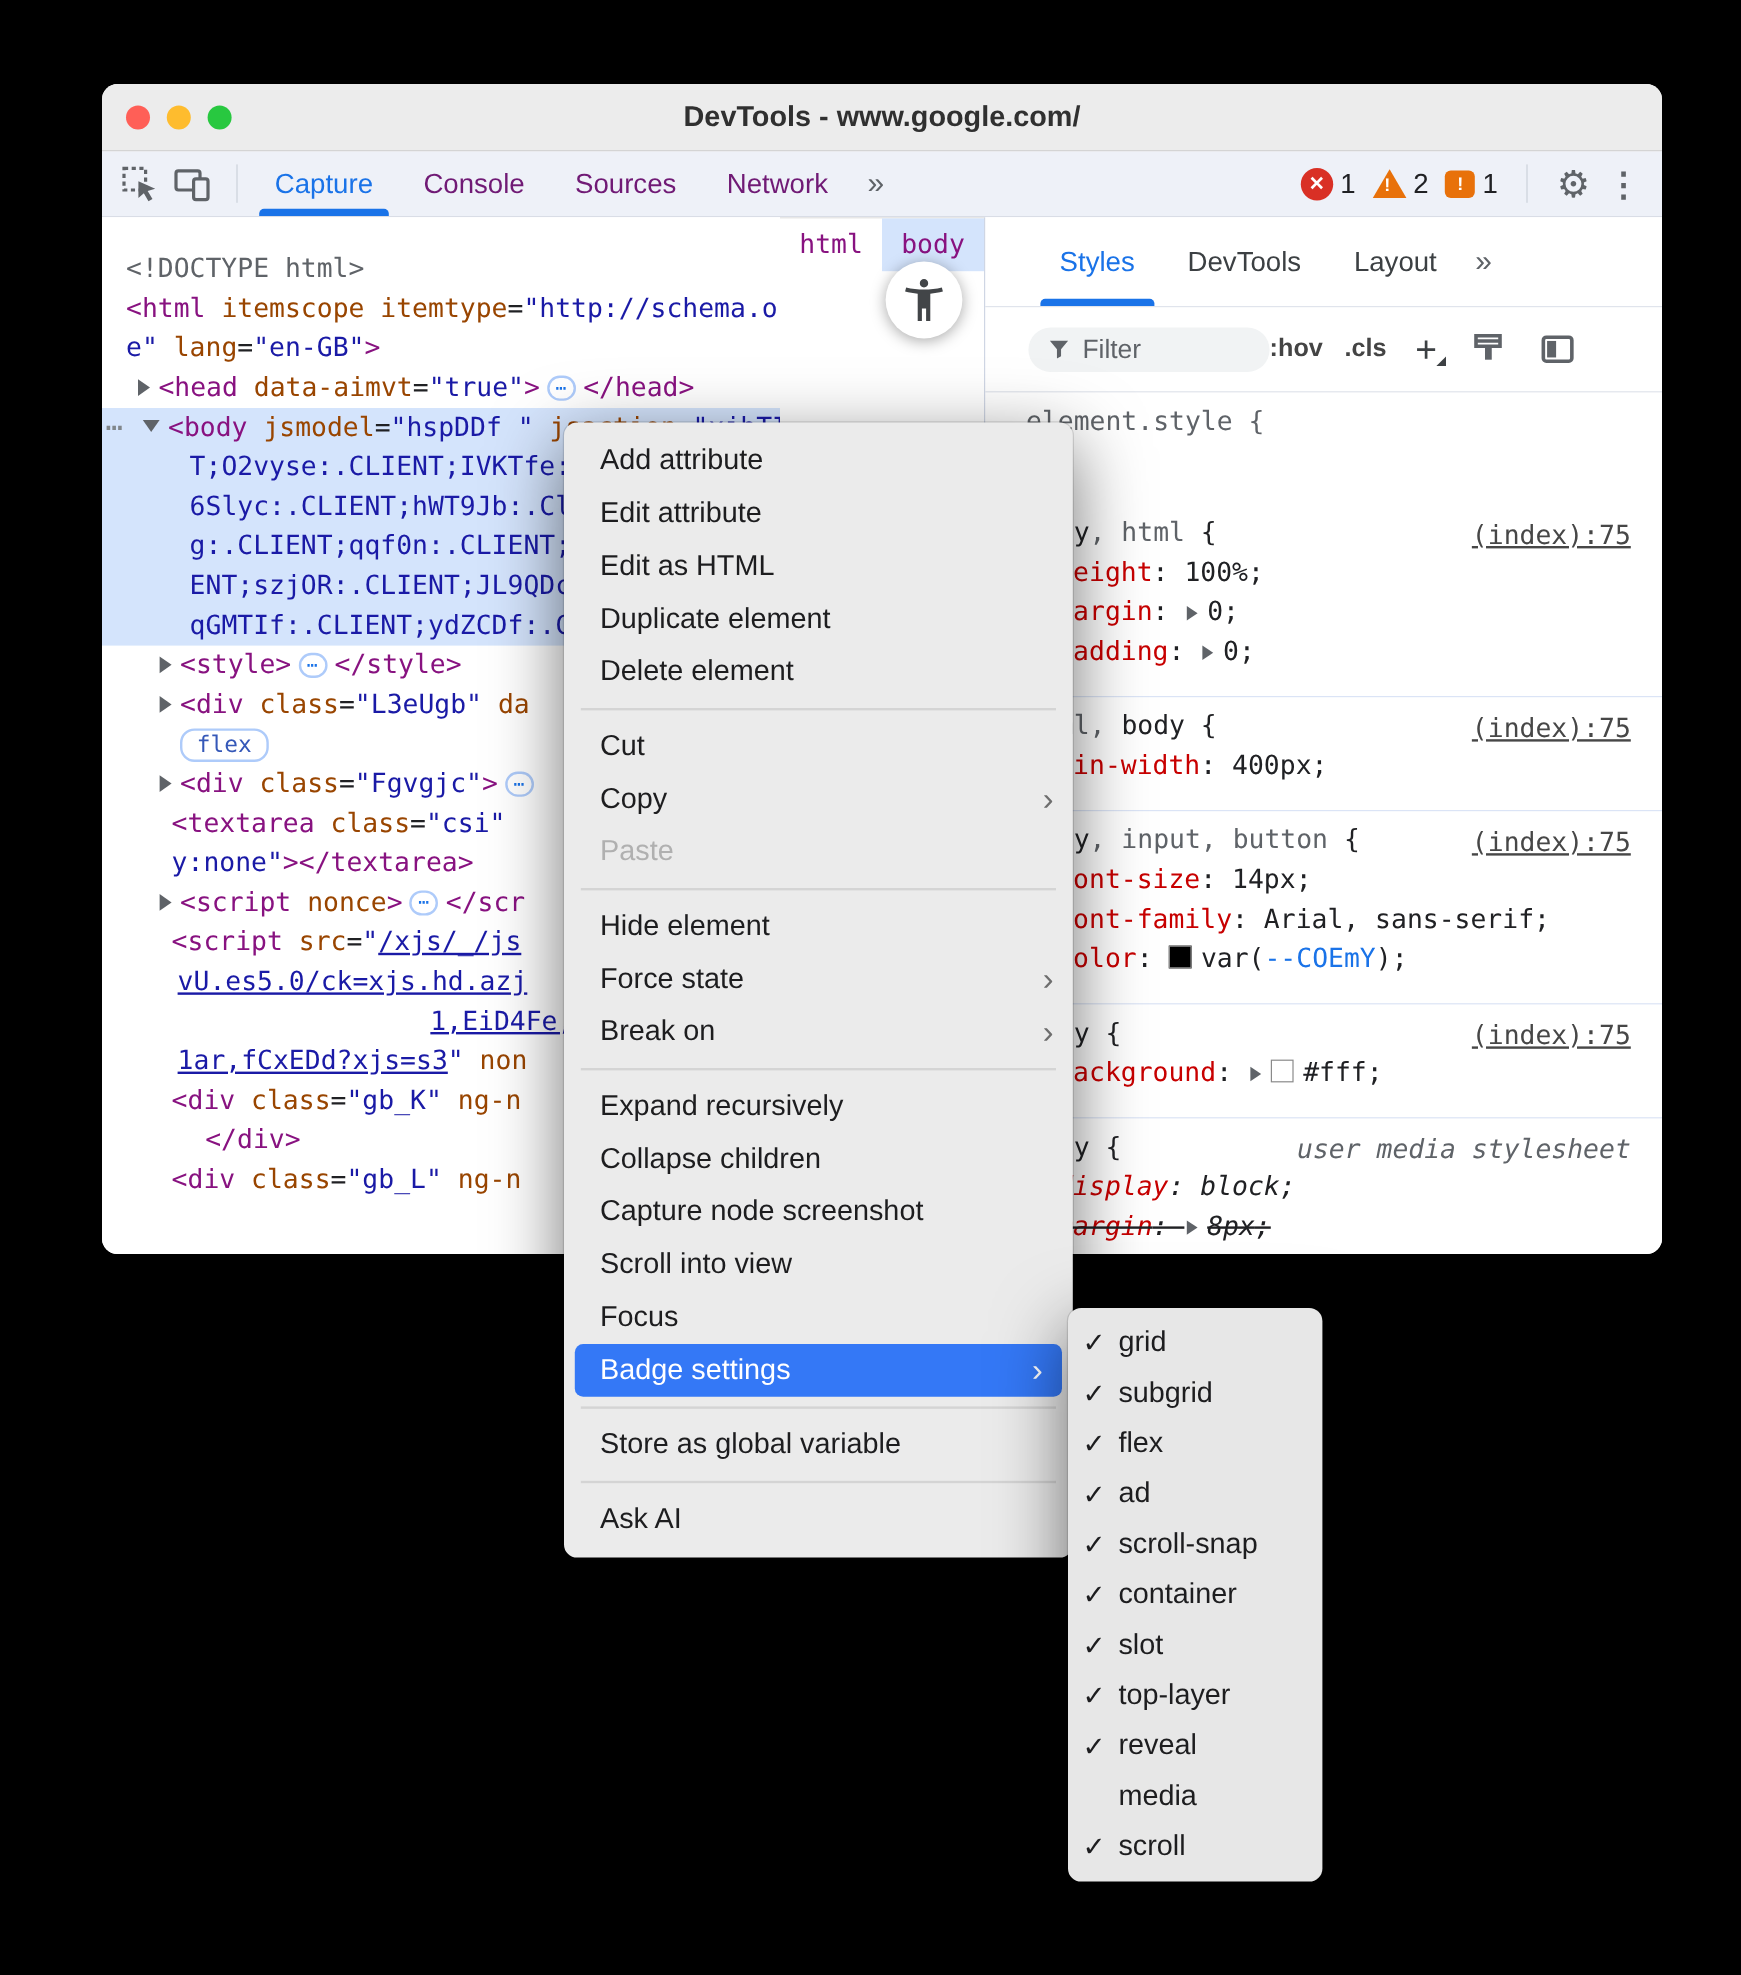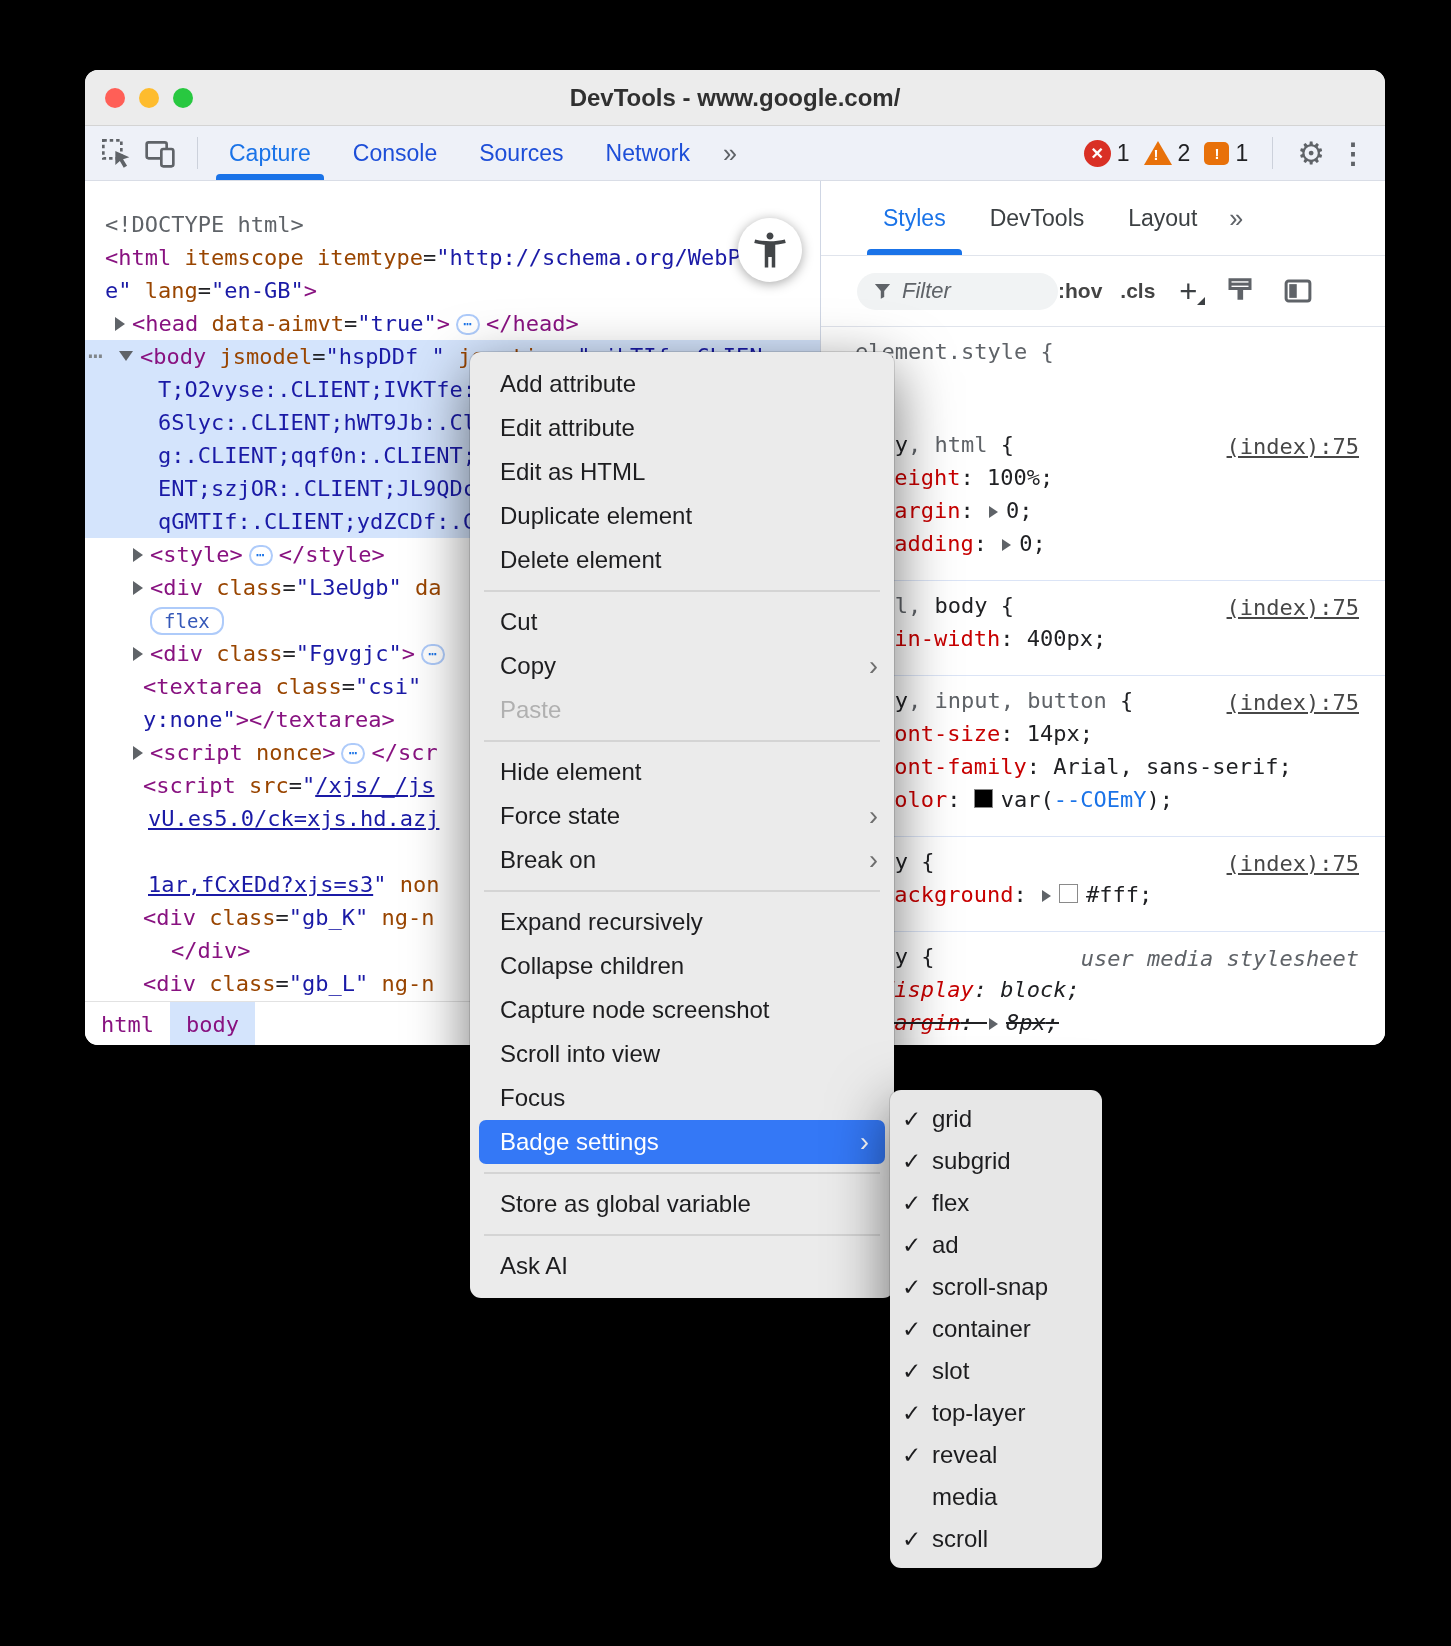--- a/index.html
+++ b/index.html
@@ -11,38 +11,38 @@
   .titlebar{height:55px;background:#ececec;border-bottom:1px solid #d4d4d4;position:relative;
             display:flex;align-items:center;justify-content:center;}
   .lights{position:absolute;left:20px;top:0;height:100%;display:flex;align-items:center;gap:14px;}
   .light{width:20px;height:20px;border-radius:50%;}
   .l-red{background:#ff5f57;}.l-yellow{background:#febc2e;}.l-green{background:#28c840;}
   .wtitle{font-size:24px;font-weight:bold;color:#303030;}
   
   .toolbar{height:54px;background:#eef1f8;border-bottom:1px solid #d9dde6;display:flex;align-items:center;padding:0 14px;}
   .tbicon{width:34px;height:34px;display:flex;align-items:center;justify-content:center;margin-right:10px;}
   .vsep{width:1px;height:32px;background:#ccd1db;margin:0 10px;}
-  .tab{height:100%;display:flex;align-items:center;padding:0 21px;font-size:23px;color:#1d4ed8;position:relative;}
+  .tab{height:100%;display:flex;align-items:center;padding:0 21px;font-size:23px;color:#701a75;position:relative;}
   .tab.active{color:#1a73e8;}
   .tab.active::after{content:"";position:absolute;left:8px;right:8px;bottom:0;height:6px;background:#1a73e8;border-radius:4px 4px 0 0;}
   .moretabs{font-size:25px;color:#5f6368;padding:0 12px;letter-spacing:-2px;}
   .tb-right{margin-left:auto;display:flex;align-items:center;gap:14px;}
   .cbadge{display:flex;align-items:center;gap:6px;font-size:23px;color:#202124;}
   .err-ic{width:27px;height:27px;border-radius:50%;background:#d93025;color:#fff;font-size:16px;font-weight:bold;
           display:flex;align-items:center;justify-content:center;}
   .warn-ic{width:0;height:0;border-left:14px solid transparent;border-right:14px solid transparent;
            border-bottom:24px solid #e8710a;position:relative;}
   .warn-ic span{position:absolute;left:-4px;top:5px;color:#fff;font-size:15px;font-weight:bold;}
   .iss-ic{width:25px;height:23px;border-radius:5px;background:#e8710a;color:#fff;font-size:15px;font-weight:bold;
           display:flex;align-items:center;justify-content:center;}
   .gear{font-size:31px;color:#5f6368;line-height:1;}
   .kebab{font-size:28px;color:#5f6368;font-weight:bold;padding-right:4px;}
   
   .main{display:flex;height:865px;}
-  .dom-pane{width:735px;display:flex;flex-direction:column;background:#fff;}
+  .dom-pane{width:735px;display:flex;flex-direction:row;background:#fff;}
   .dom-tree{flex:1;overflow:hidden;padding-top:27px;font-family:"DejaVu Sans Mono",monospace;font-size:22px;}
   .dl{line-height:33px;white-space:pre;position:relative;color:#202124;}
   .seg-tag{color:#881280;}.seg-attr{color:#994500;}.seg-val{color:#1a1aa6;}
   .seg-gray{color:#5f6368;}.seg-punc{color:#202124;}
   .seg-link{color:#1a1aa6;text-decoration:underline;}
   .arr{display:inline-block;width:0;height:0;margin-right:7px;}
   .arr-r{border-top:7px solid transparent;border-bottom:7px solid transparent;border-left:10px solid #5f6368;}
   .arr-d{border-left:7px solid transparent;border-right:7px solid transparent;border-top:10px solid #5f6368;margin-bottom:3px;}
   .gutterdots{position:absolute;left:3px;top:0;color:#80868b;font-size:24px;letter-spacing:1px;}
   .selblock{background:#d4e4fc;}
@@ -56,21 +56,21 @@
   .crumb.selected{background:#d4e4fc;}
   
   .styles-pane{flex:1;border-left:1px solid #cfd6e4;display:flex;flex-direction:column;background:#fff;}
   .stabs{height:74px;border-bottom:1px solid #e0e4ec;display:flex;align-items:center;padding-left:40px;}
   .stab{height:100%;display:flex;align-items:center;padding:0 22px;font-size:23px;color:#3c4043;position:relative;}
   .stab.active{color:#1a73e8;}
   .stab.active::after{content:"";position:absolute;left:6px;right:6px;bottom:0;height:6px;background:#1a73e8;border-radius:4px 4px 0 0;}
   .smore{font-size:25px;color:#5f6368;padding:0 10px;letter-spacing:-2px;}
   .filterrow{height:70px;border-bottom:1px solid #e0e4ec;display:flex;align-items:center;padding-left:36px;}
   .fpill{width:185px;height:37px;border-radius:19px;background:#f1f3f4;display:flex;align-items:center;
-         padding-left:16px;gap:10px;color:#5f6368;font-size:22px;font-style:italic;}
+         padding-left:16px;gap:10px;color:#5f6368;font-size:22px;}
   .toggle{font-size:21px;color:#444;font-weight:bold;}
   .t-hov{}.t-cls{margin-left:18px;}
   .plus{margin-left:24px;font-size:31px;color:#3c4043;position:relative;line-height:1;}
   .plus::after{content:"";position:absolute;right:-8px;bottom:2px;border-left:8px solid transparent;border-bottom:8px solid #3c4043;}
   .fic{margin-left:28px;display:flex;align-items:center;}
   .sections{flex:1;overflow:hidden;font-family:"DejaVu Sans Mono",monospace;font-size:22px;}
   .sect{padding:8px 0 20px 34px;border-bottom:1px solid #dbe4f6;position:relative;}
   .sect.first{padding-bottom:52px;border-bottom:none;}
   .sect.nb{border-bottom:none;}
   .sel-line{line-height:33px;white-space:pre;color:#202124;}

